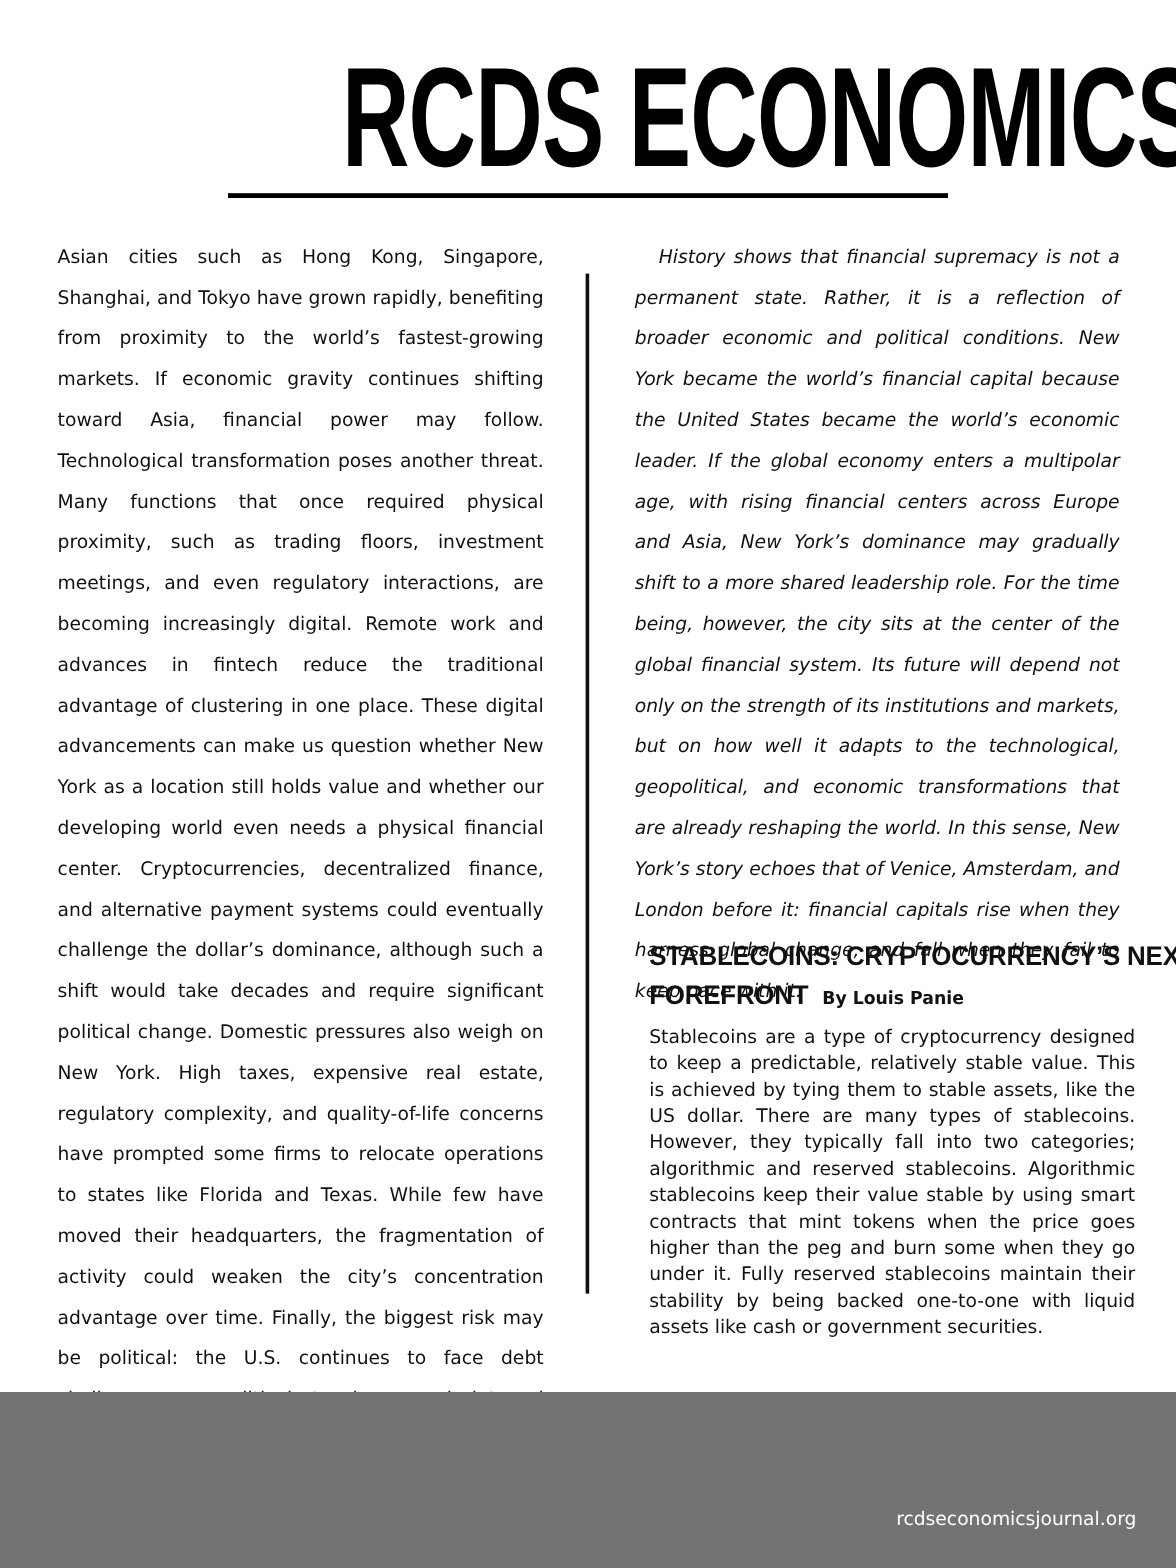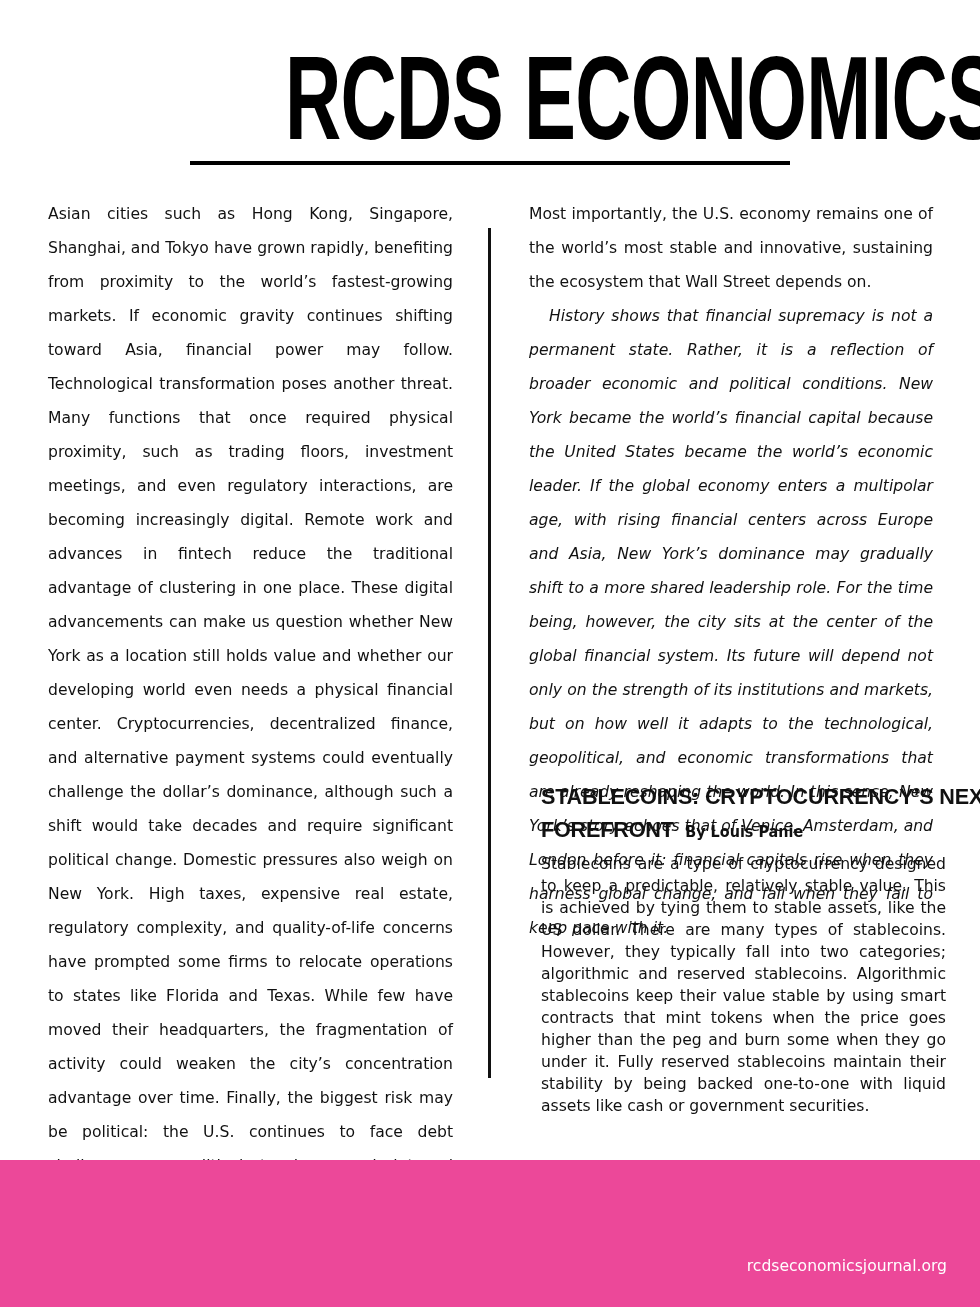--- a/index.html
+++ b/index.html
@@ -82,27 +82,26 @@
   <div class="masthead-rule"></div>
 </header>
 
 <section class="col col-left">
   <p>Asian cities such as Hong Kong, Singapore, Shanghai, and Tokyo have grown rapidly, benefiting from proximity to the world’s fastest-growing markets. If economic gravity continues shifting toward Asia, financial power may follow. Technological transformation poses another threat. Many functions that once required physical proximity, such as trading floors, investment meetings, and even regulatory interactions, are becoming increasingly digital. Remote work and advances in fintech reduce the traditional advantage of clustering in one place. These digital advancements can make us question whether New York as a location still holds value and whether our developing world even needs a physical financial center. Cryptocurrencies, decentralized finance, and alternative payment systems could eventually challenge the dollar’s dominance, although such a shift would take decades and require significant political change. Domestic pressures also weigh on New York. High taxes, expensive real estate, regulatory complexity, and quality-of-life concerns have prompted some firms to relocate operations to states like Florida and Texas. While few have moved their headquarters, the fragmentation of activity could weaken the city’s concentration advantage over time. Finally, the biggest risk may be political: the U.S. continues to face debt challenges, geopolitical tensions, and internal polarization. If trust in American governance or its financial commitments were to erode, global reliance on the dollar, and by extension, New York, could decline. Despite these challenges, New York’s position remains secure for now. Its financial infrastructure is unparalleled, its institutions remain trusted, and the dollar remains the backbone of global finance.</p>
 </section>
 
 <div class="col-divider"></div>
 
 <section class="col col-right">
-  <p>Most importantly, the U.S. economy remains one of the world’s most stable and innovative, sustaining the ecosystem that Wall Street depends on.</p>
   <p class="indent">History shows that financial supremacy is not a permanent state. Rather, it is a reflection of broader economic and political conditions. New York became the world’s financial capital because the United States became the world’s economic leader. If the global economy enters a multipolar age, with rising financial centers across Europe and Asia, New York’s dominance may gradually shift to a more shared leadership role. For the time being, however, the city sits at the center of the global financial system. Its future will depend not only on the strength of its institutions and markets, but on how well it adapts to the technological, geopolitical, and economic transformations that are already reshaping the world. In this sense, New York’s story echoes that of Venice, Amsterdam, and London before it: financial capitals rise when they harness global change, and fall when they fail to keep pace with it.</p>
 </section>
 
 <article class="article2">
   <h2 class="headline">
     <span>STABLECOINS: CRYPTOCURRENCY’S NEXT</span><br>
     <span>FOREFRONT</span><span class="byline">By Louis Panie</span>
   </h2>
   <p class="body">Stablecoins are a type of cryptocurrency designed to keep a predictable, relatively stable value. This is achieved by tying them to stable assets, like the US dollar. There are many types of stablecoins. However, they typically fall into two categories; algorithmic and reserved stablecoins. Algorithmic stablecoins keep their value stable by using smart contracts that mint tokens when the price goes higher than the peg and burn some when they go under it. Fully reserved stablecoins maintain their stability by being backed one-to-one with liquid assets like cash or government securities.</p>
 </article>
 
-<footer class="footer" style="background: #ec4899;">
+<footer class="footer" style="background: #737373;">
   <span class="footer-url">rcdseconomicsjournal.org</span>
 </footer>
 
 </body></html>

